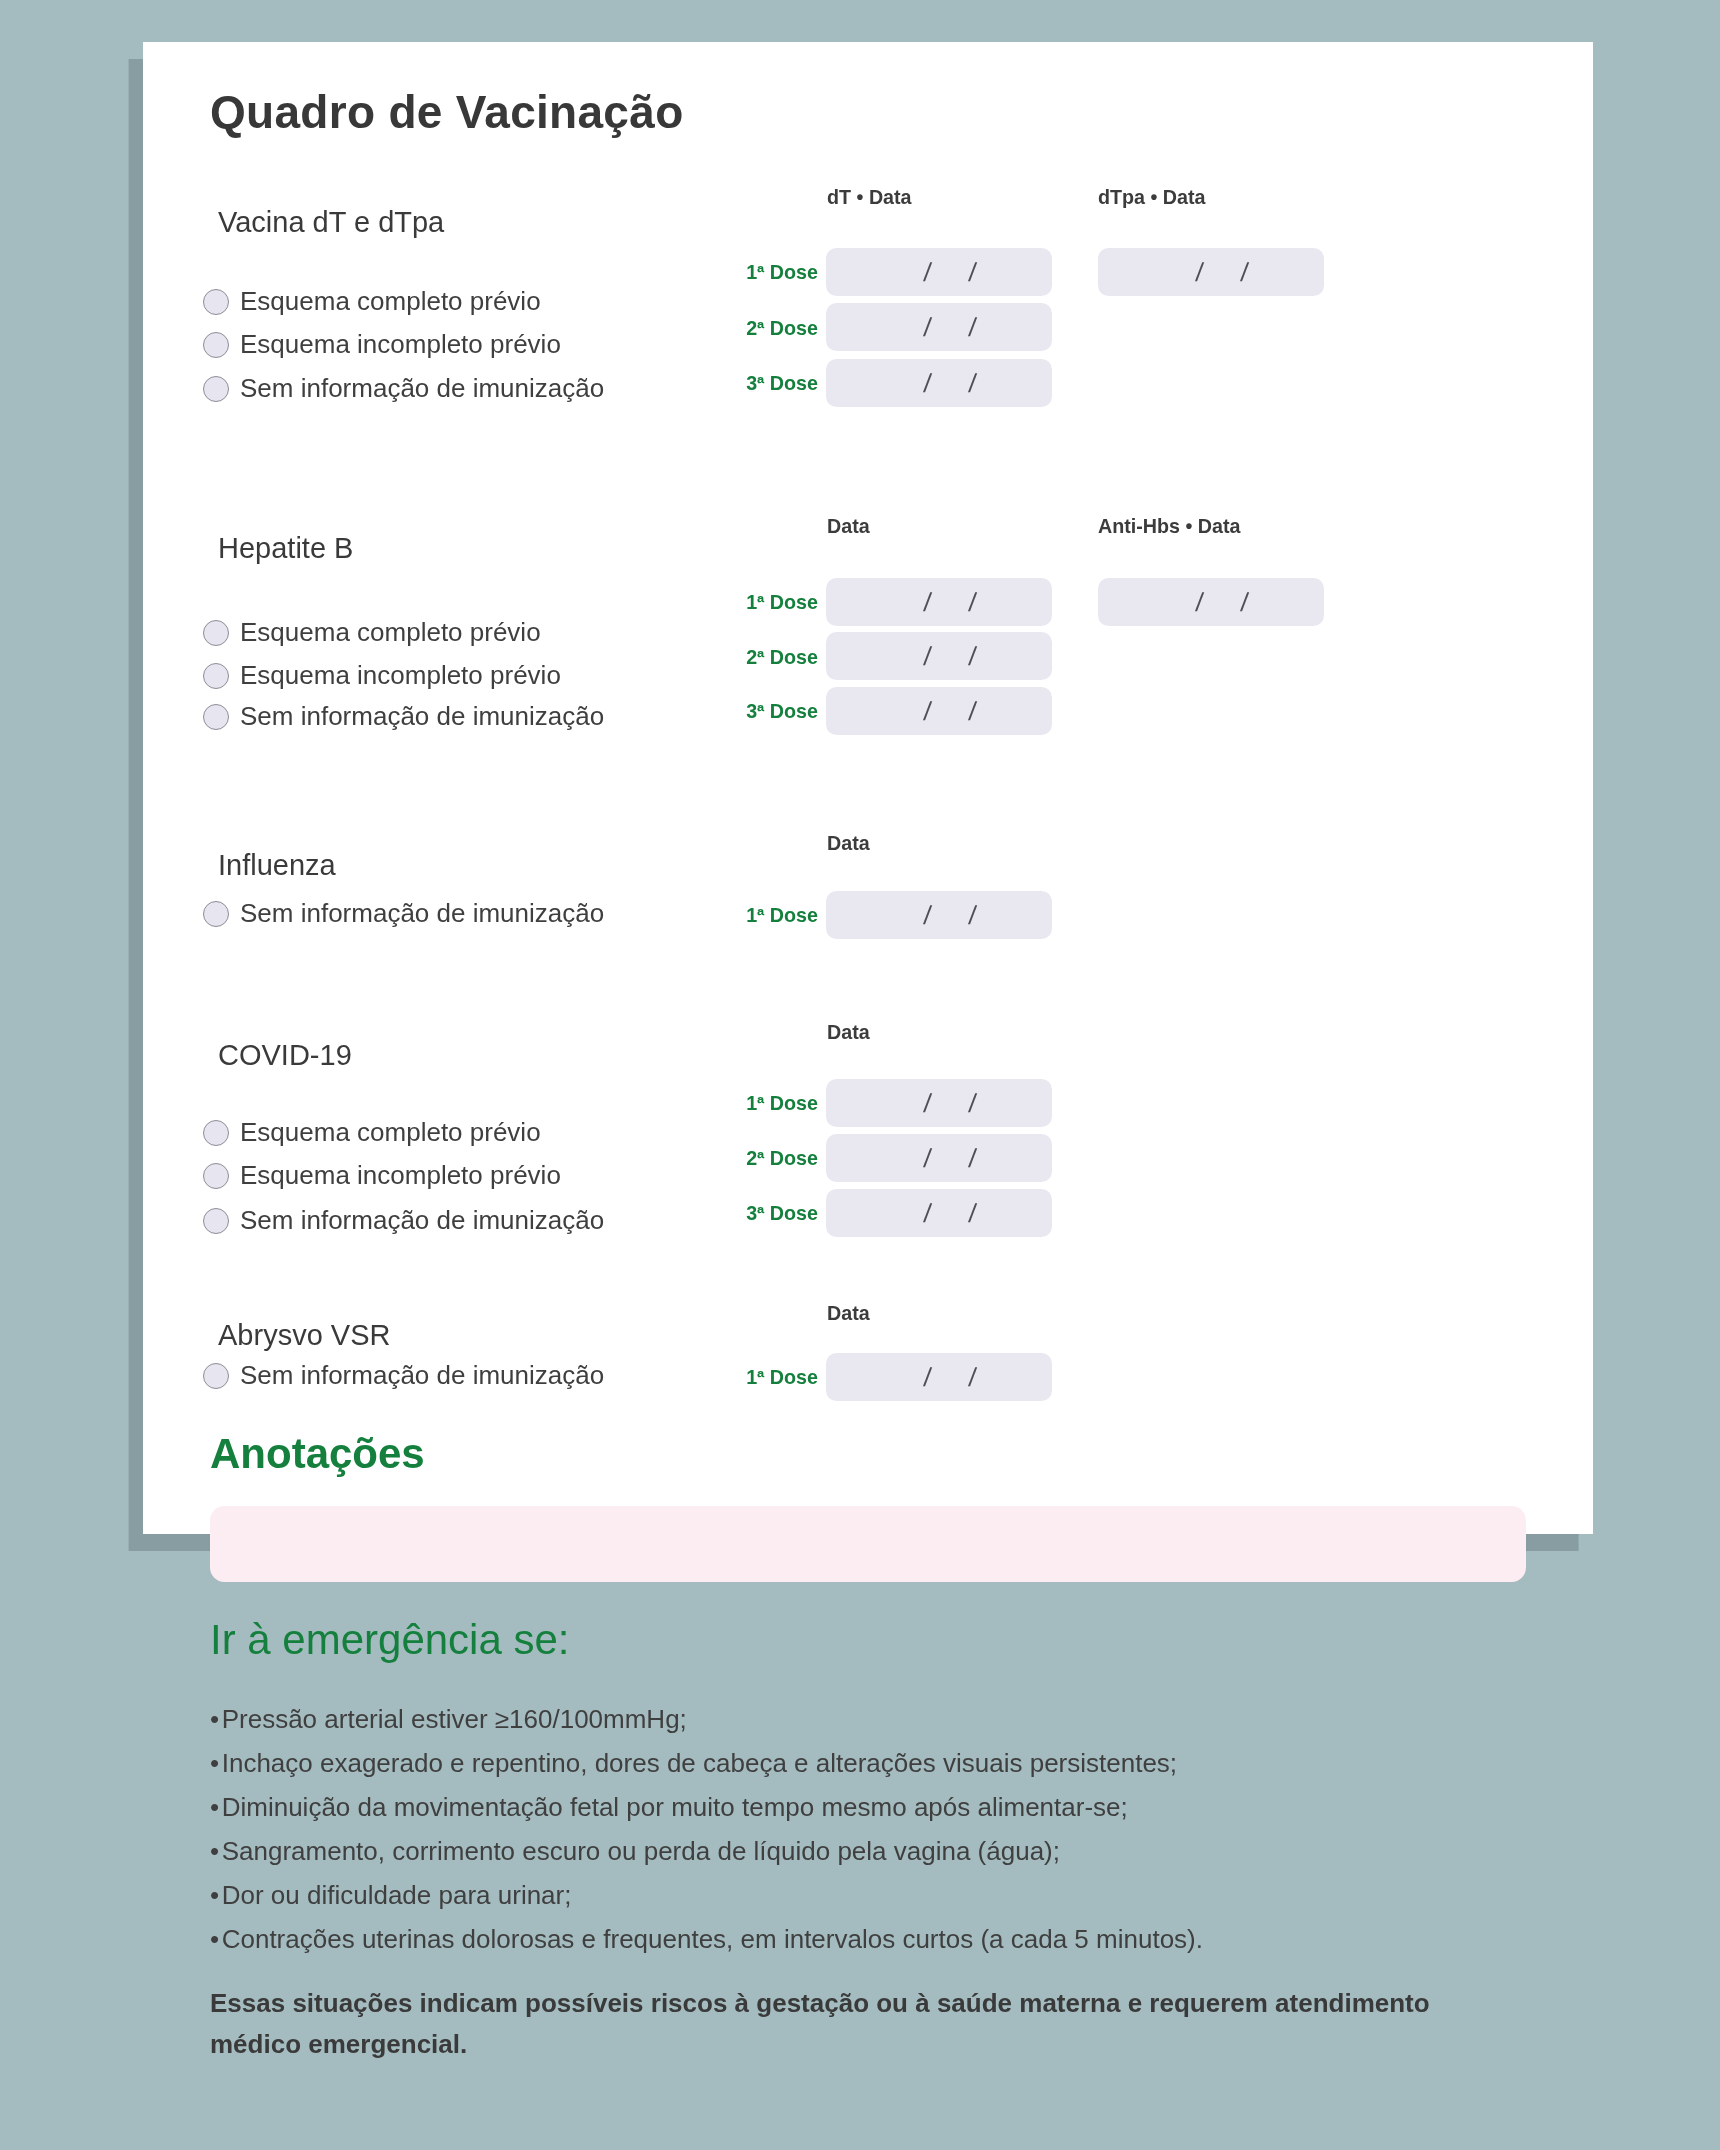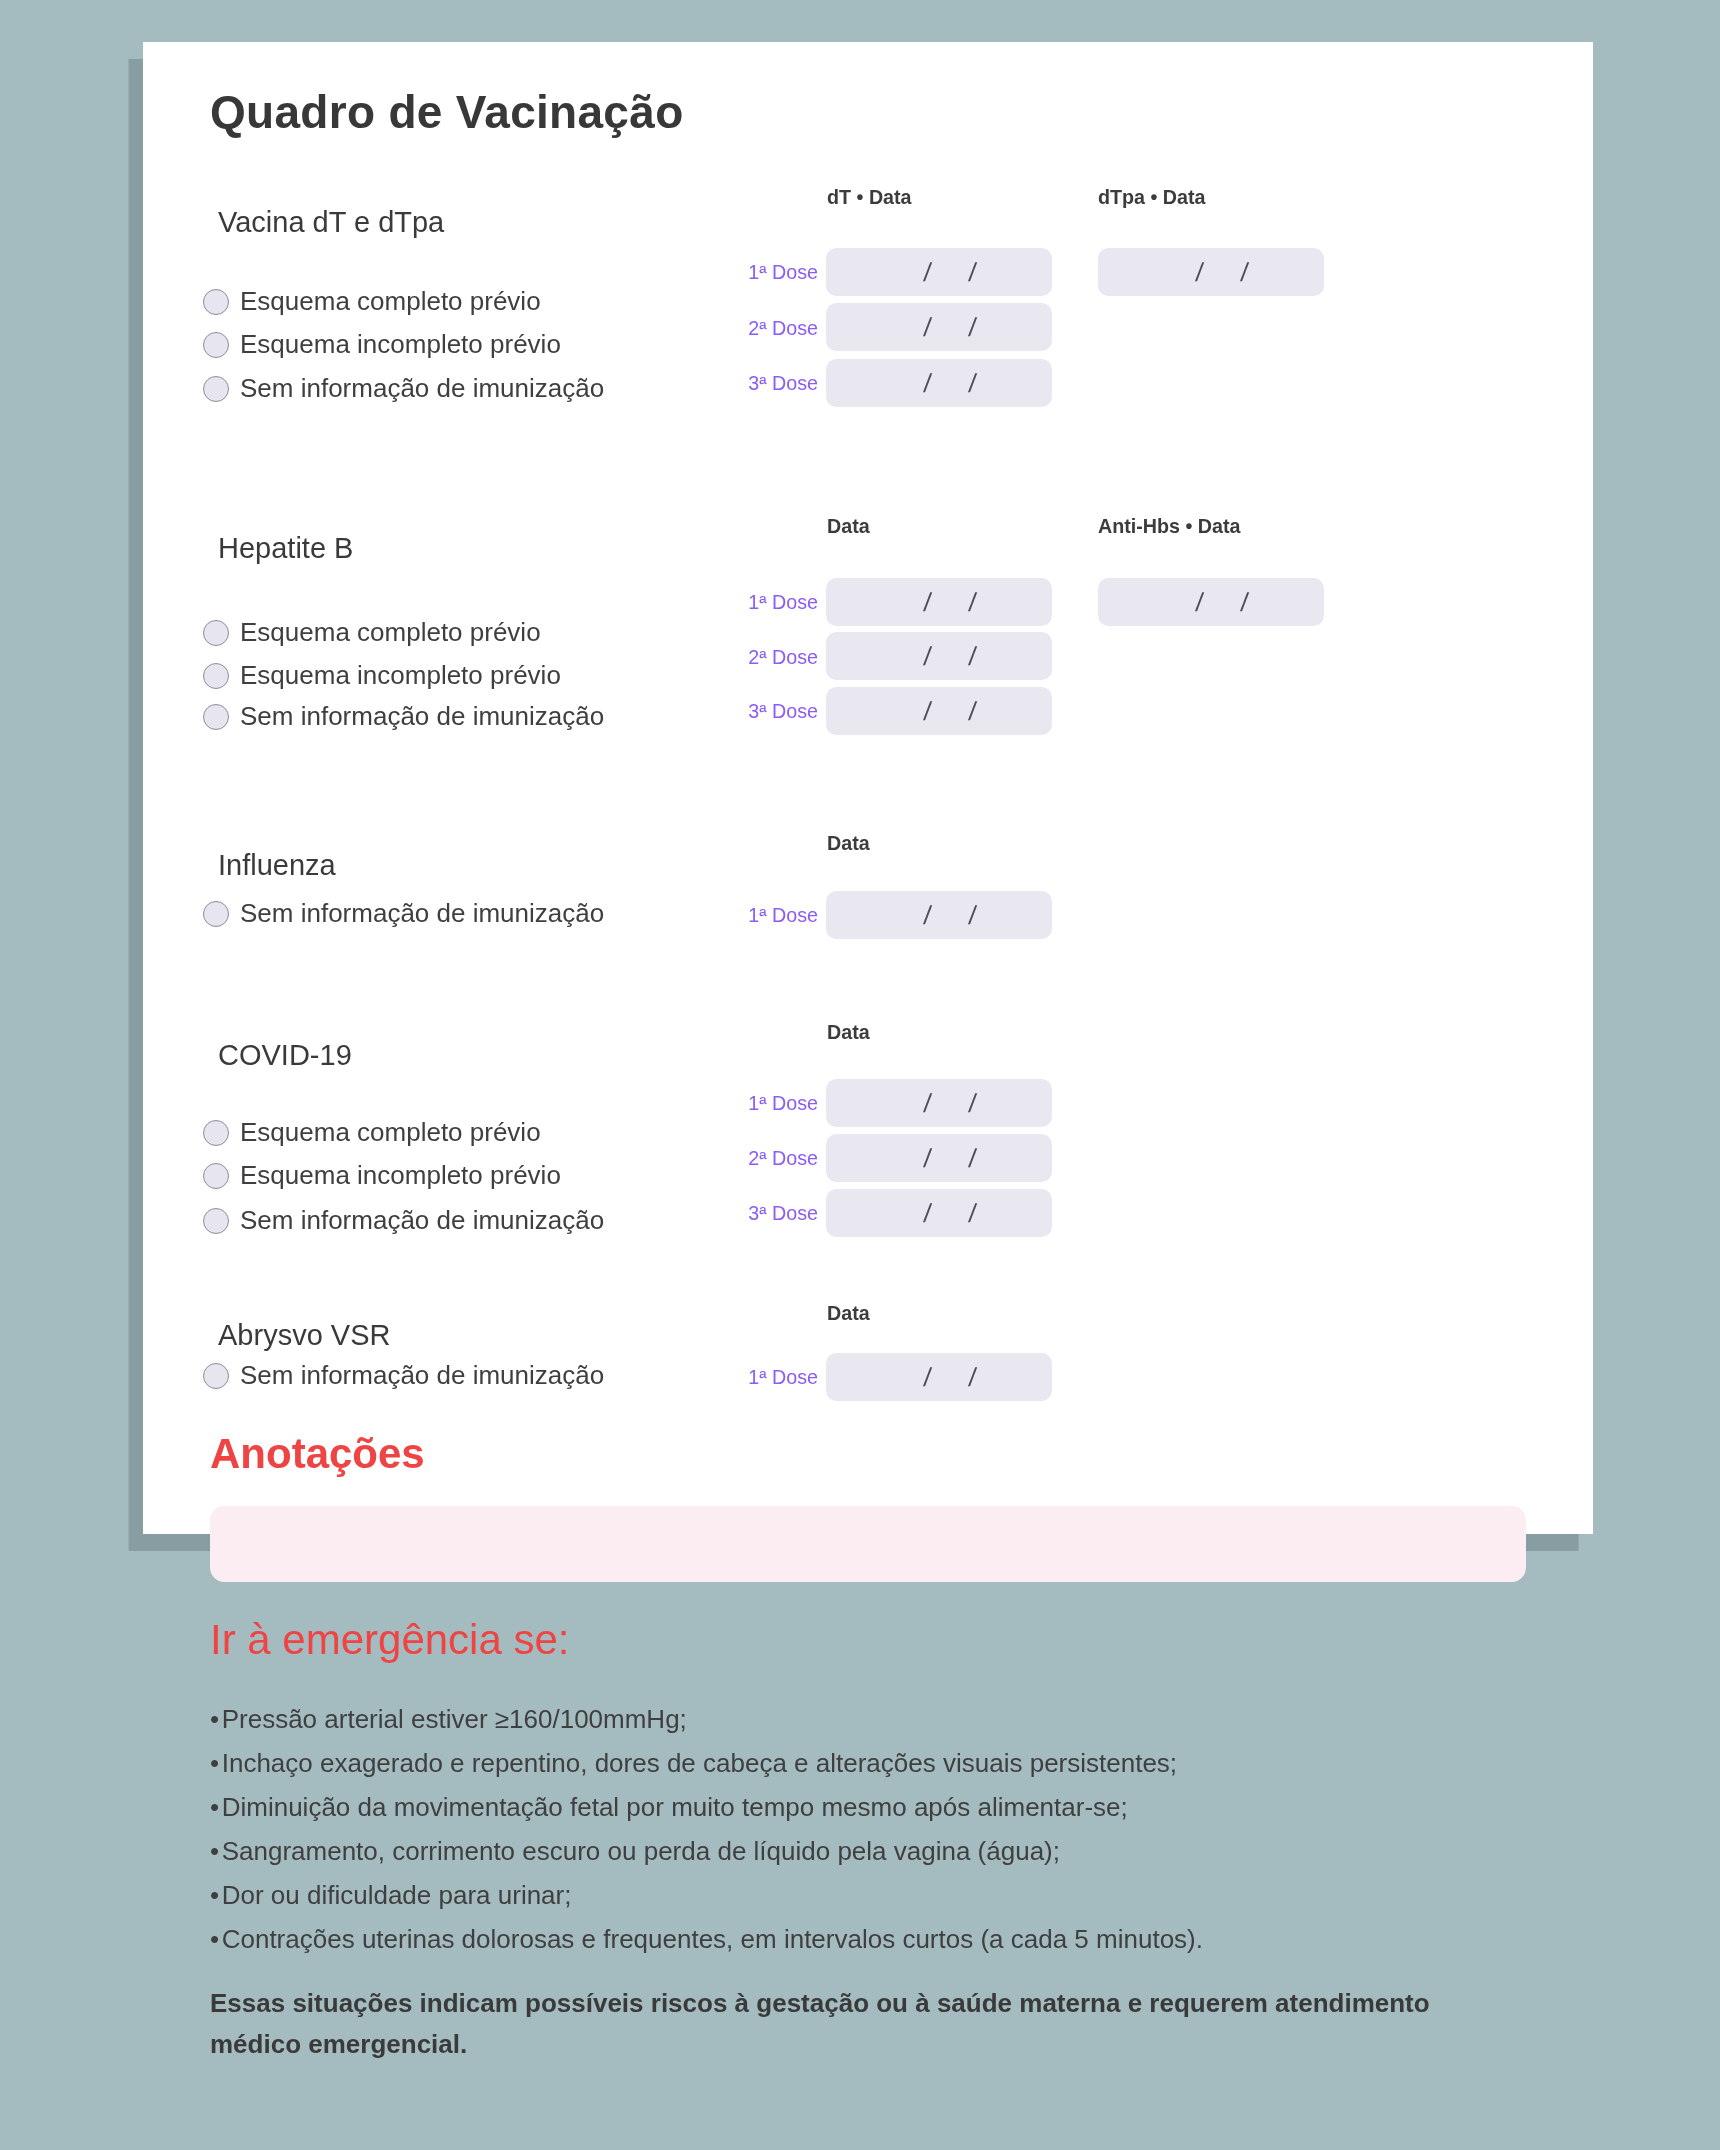--- a/index.html
+++ b/index.html
@@ -37,34 +37,34 @@
   }
   .radio{
     width:26px;height:26px;flex:0 0 26px;
     border-radius:50%;
     background:#e7e5f0;
     border:1.3px solid #8e8d97;
   }
   .radio-label{font-size:26px;color:#3f3f3f;white-space:nowrap;}
   .dose-label{
     position:absolute;left:544px;width:131px;text-align:right;
-    font-size:19.7px;font-weight:400;color:#8b5cf6;line-height:22px;
+    font-size:19.7px;font-weight:700;color:#15803d;line-height:22px;
   }
   .date-box{
     position:absolute;left:683px;width:226px;height:48px;
     background:#e9e8f1;border-radius:10.5px;
     display:flex;align-items:center;justify-content:center;
     gap:38px;padding-left:22px;
     cursor:text;
   }
   .date-box.col2{left:955px;}
   .slash{font-size:26px;color:#4e4d58;transform:skewX(-6deg);}
   .big-title{
     position:absolute;left:67px;margin:0;
-    font-size:42px;font-weight:600;color:#ef4444;
+    font-size:42px;font-weight:600;color:#15803d;
   }
   .annotations-field{
     position:absolute;left:67px;top:1464px;
     width:1316px;height:76px;
     background:#fcedf3;border-radius:14.4px;
     cursor:text;
   }
   .bullets{position:absolute;left:67px;top:1662px;}
   .bullet-line{
     font-size:26px;line-height:31px;margin-bottom:13px;

